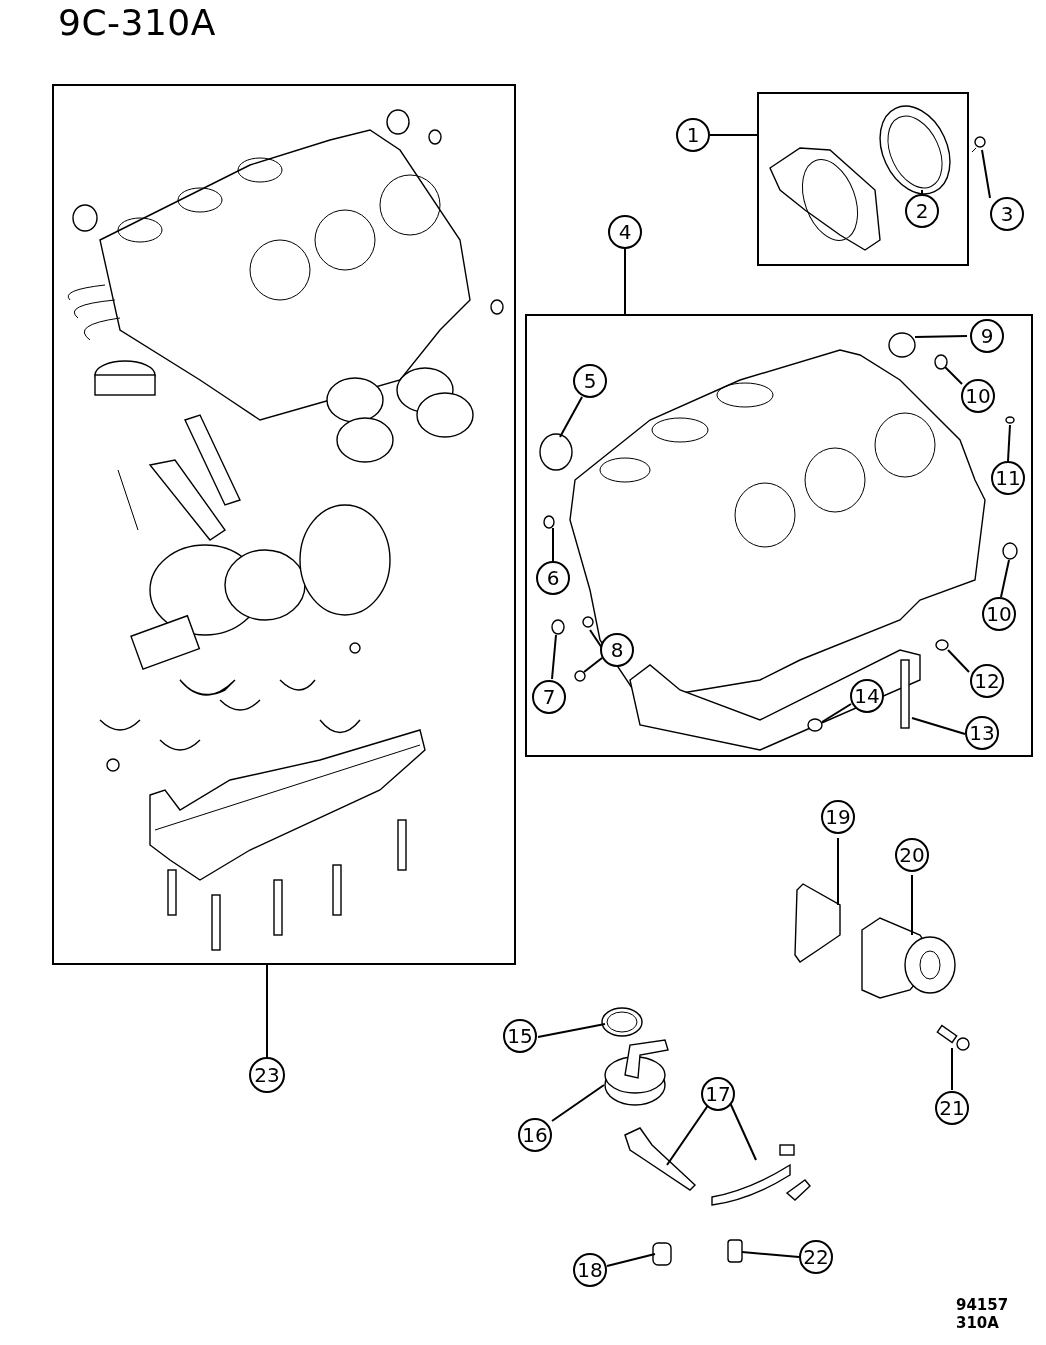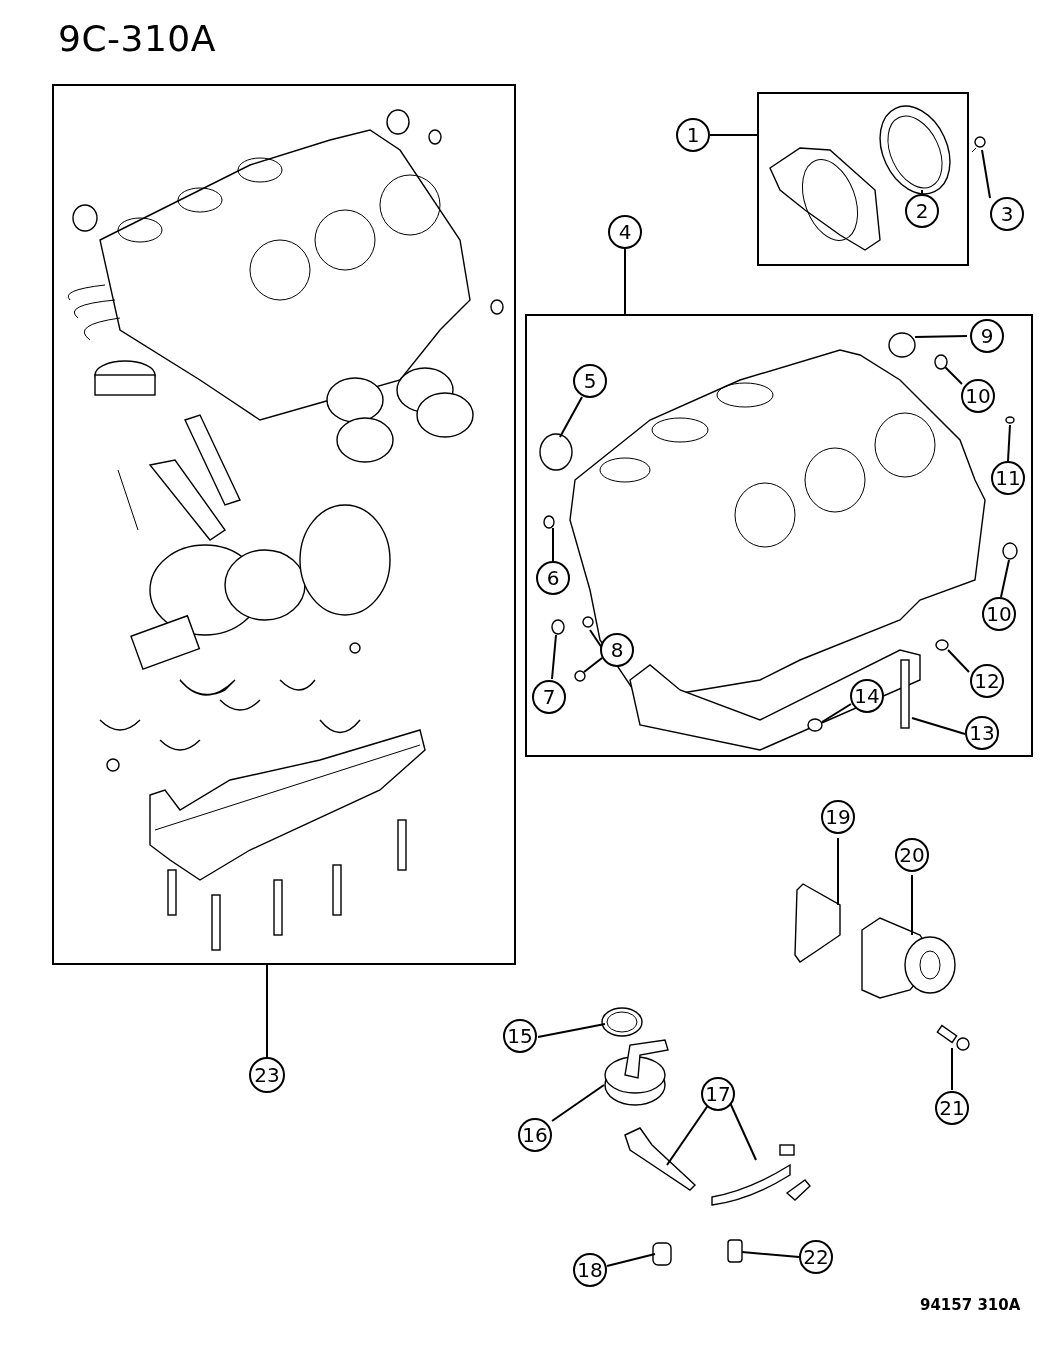--- a/index.html
+++ b/index.html
@@ -1,18 +1,18 @@
 <!DOCTYPE html>
 <html><head>
 <meta charset="utf-8">
 <style>
   html,body{margin:0;padding:0;background:#fff;}
   body{width:1046px;height:1345px;position:relative;overflow:hidden;font-family:"Liberation Sans",sans-serif;color:#000;}
-  #title{position:absolute;left:58px;top:18px;font-size:36px;font-family:"DejaVu Sans",sans-serif;letter-spacing:0.5px;}
-  #footer{position:absolute;left:920px;top:1296px;font-size:15px;font-weight:bold;font-family:"DejaVu Sans",sans-serif;}
+  #title{position:absolute;left:58px;top:2px;font-size:36px;font-family:"DejaVu Sans",sans-serif;letter-spacing:0.5px;}
+  #footer{position:absolute;left:956px;top:1296px;font-size:15px;font-weight:bold;font-family:"DejaVu Sans",sans-serif;}
   svg#dia{position:absolute;left:0;top:0;}
   .callout circle{fill:#fff;stroke:#000;stroke-width:2;}
   .callout text{font-family:"DejaVu Sans",sans-serif;font-size:20px;text-anchor:middle;dominant-baseline:central;}
   .lead{stroke:#000;stroke-width:2;fill:none;}
   .part{stroke:#000;stroke-width:1.4;fill:#fff;}
   .thin{stroke:#000;stroke-width:1;fill:none;}
   .box{stroke:#000;stroke-width:2;fill:none;}
 </style>
 </head>
 <body>

